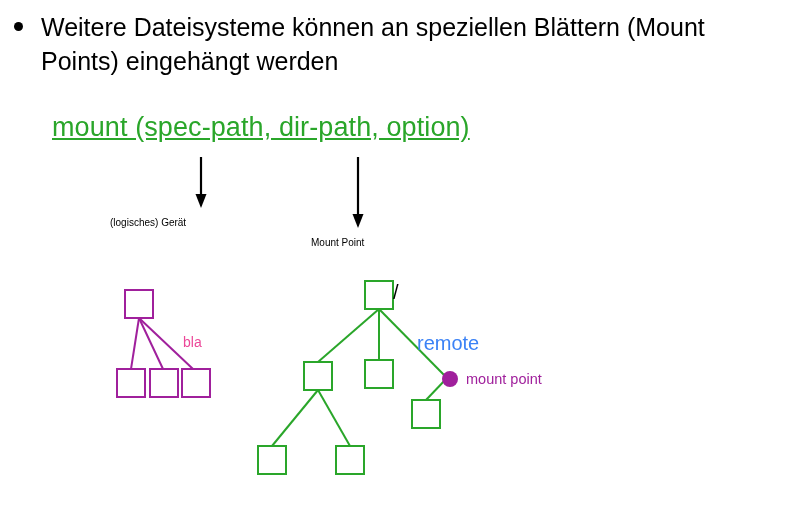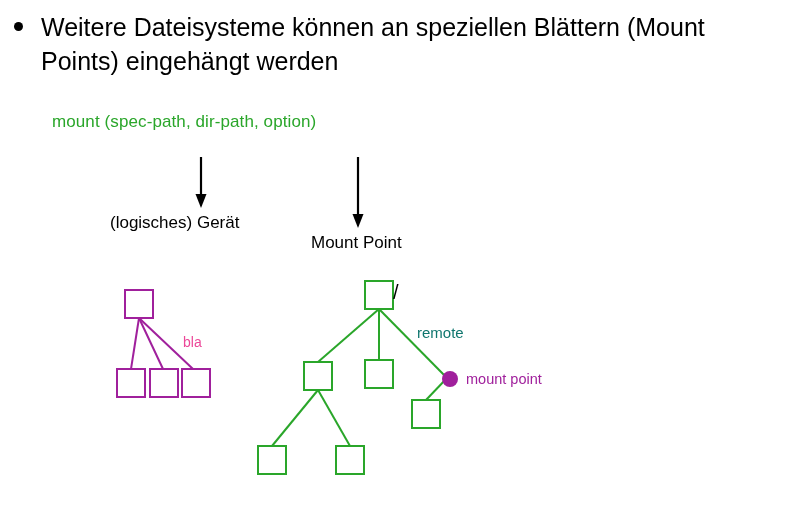--- a/index.html
+++ b/index.html
@@ -45,48 +45,49 @@
     font-size: 25px;
     line-height: 34px;
     color: #000000;
     max-width: 730px;
   }
   
   .signature {
     position: absolute;
     left: 52px;
     top: 112px;
-    font-size: 17px;
+    font-size: 27px;
     color: #2aa62a;
     letter-spacing: 0.1px;
+    text-decoration: underline;
   }
   
   .lbl {
     position: absolute;
-    font-size: 17px;
+    font-size: 10px;
     line-height: 20px;
     color: #000000;
     text-align: right;
   }
   .lbl-device { left: 110px; top: 213px; }
   .lbl-mount  { left: 311px; top: 233px; }
 
   .lbl-bla {
     position: absolute;
     left: 183px;
     top: 334px;
     font-size: 14px;
     color: #ec4899;
   }
   .lbl-remote {
     position: absolute;
     left: 417px;
-    top: 324px;
-    font-size: 15px;
-    color: #0f766e;
+    top: 332px;
+    font-size: 20px;
+    color: #3b82f6;
   }
   .lbl-mountpoint {
     position: absolute;
     left: 466px;
     top: 371px;
     font-size: 14.5px;
     color: #a0209c;
   }
   .lbl-slash {
     position: absolute;

